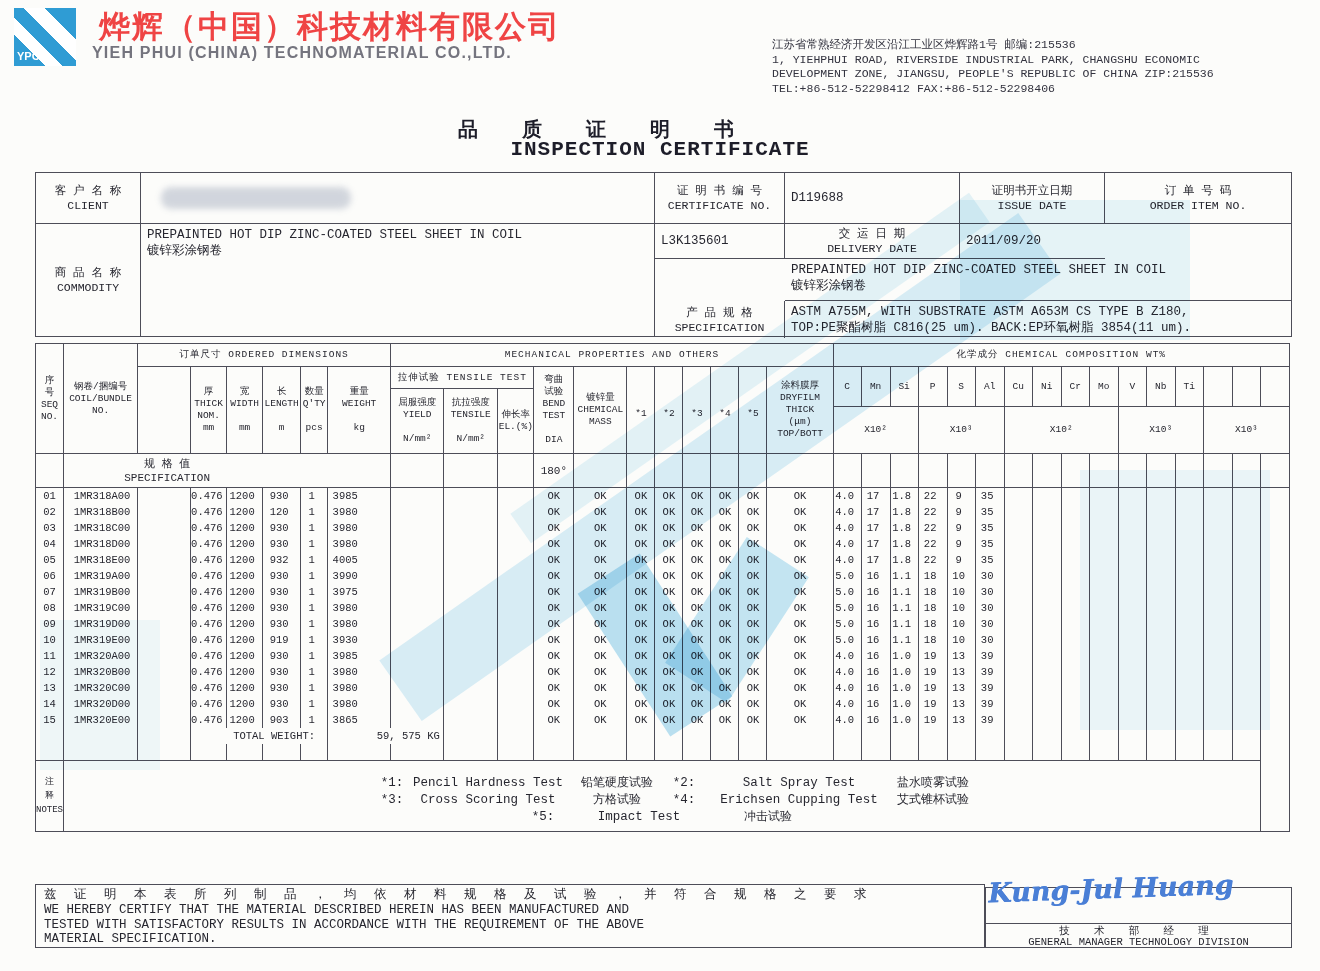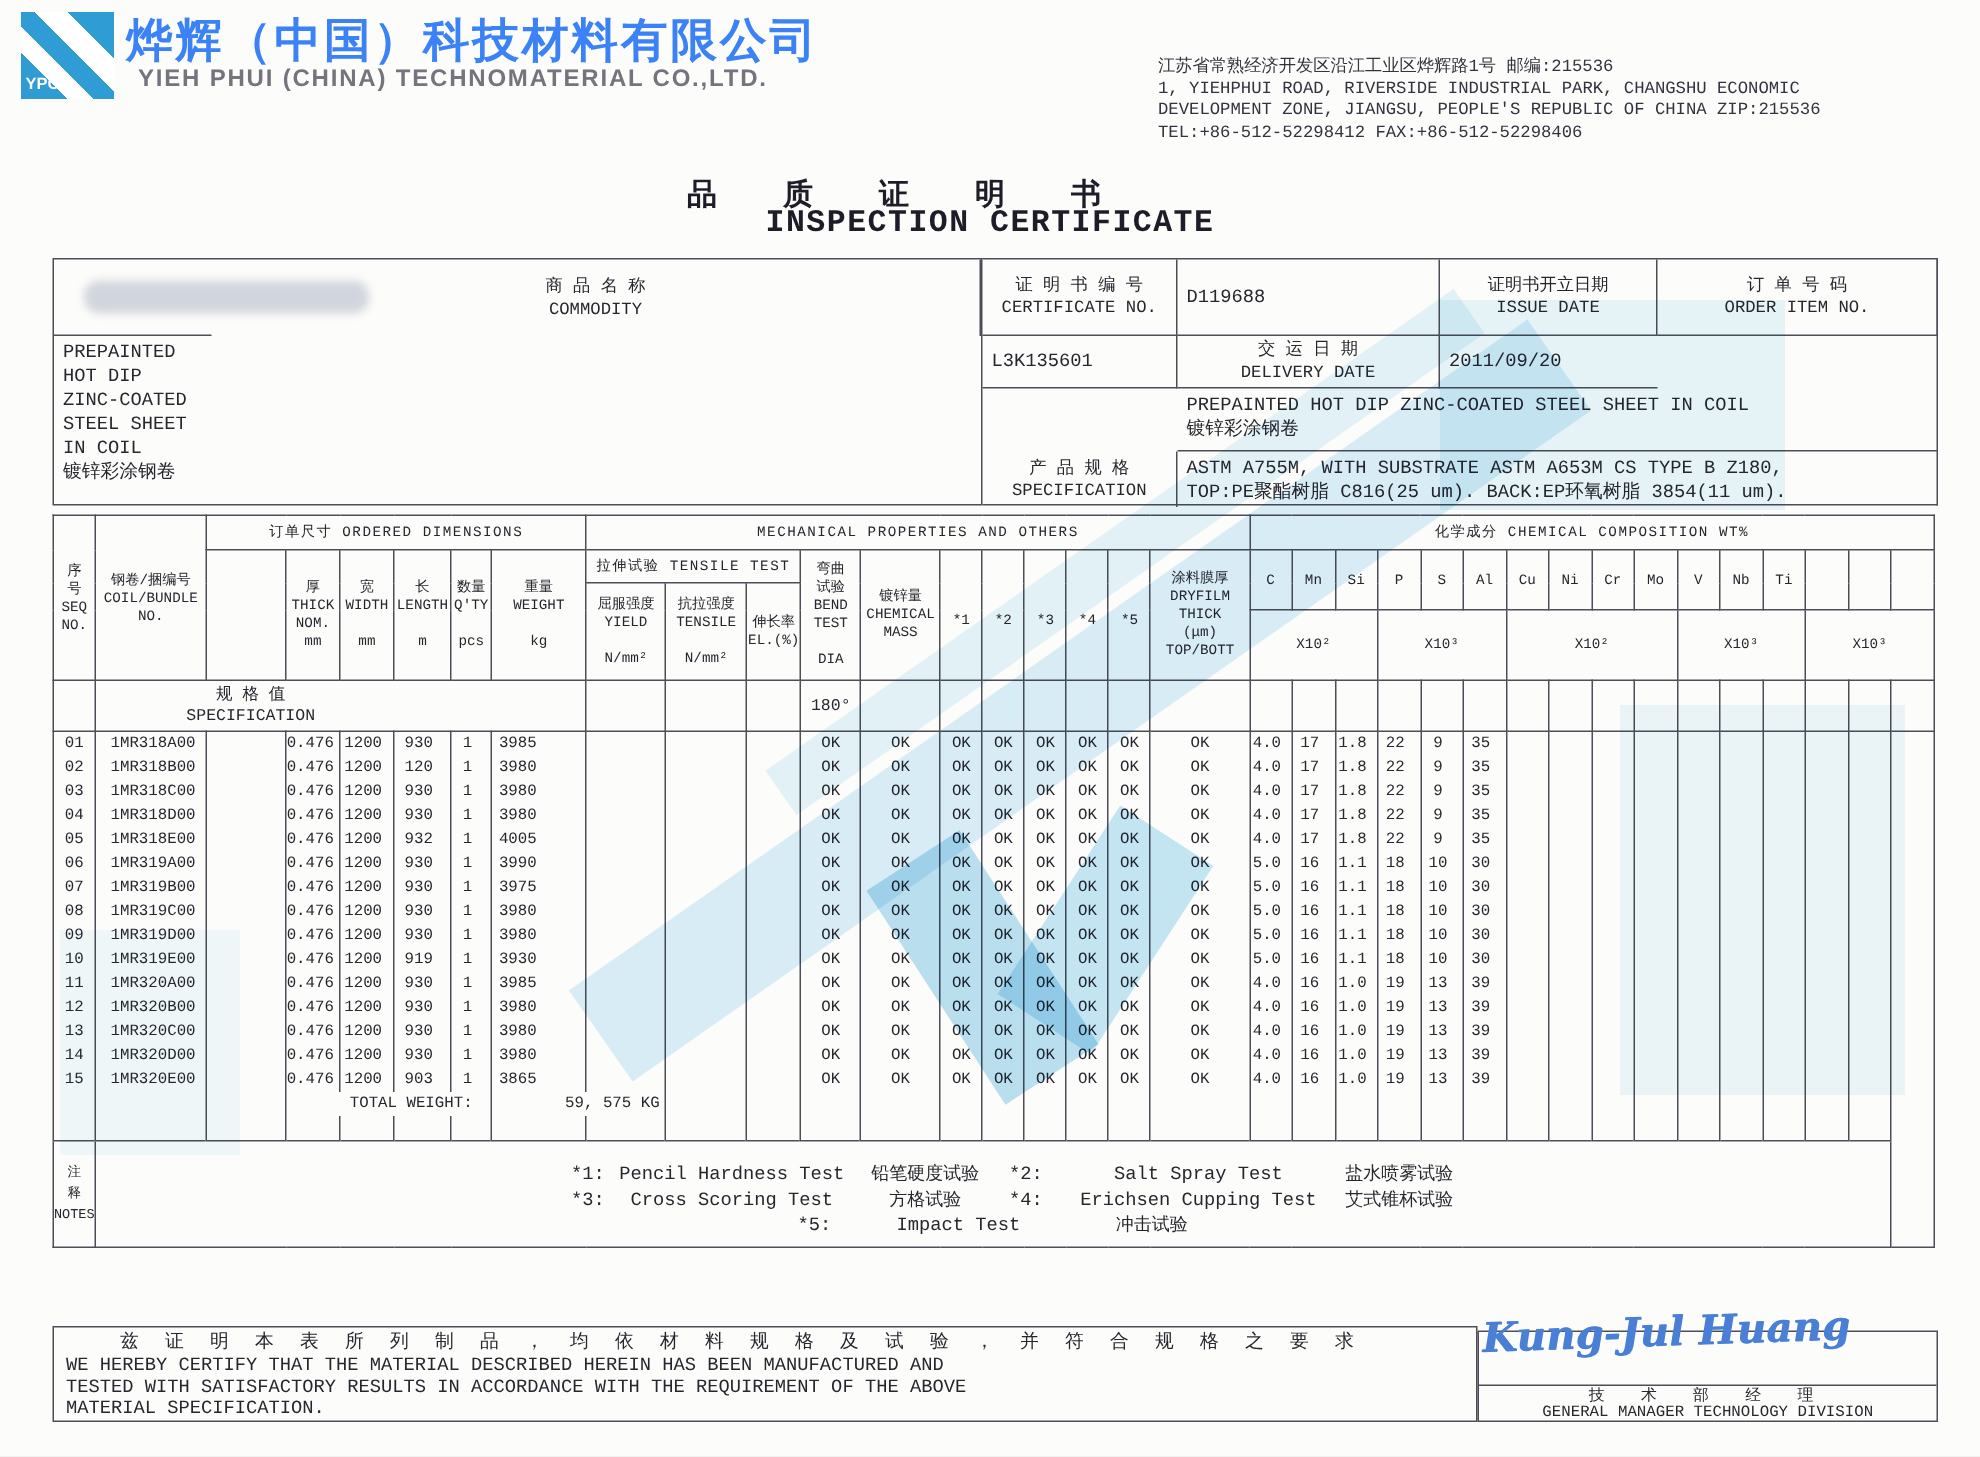--- a/index.html
+++ b/index.html
@@ -22,21 +22,21 @@
   .wm-soft1{left:960px;top:200px;width:230px;height:140px;background:rgba(190,228,244,.35);}
   .wm-soft2{left:1080px;top:470px;width:190px;height:260px;background:rgba(190,228,244,.28);}
   .wm-soft3{left:40px;top:620px;width:120px;height:150px;background:rgba(200,232,245,.25);}
 
   
   .logo{position:absolute;left:14px;top:8px;width:62px;height:58px;background:
     linear-gradient(45deg, rgba(0,0,0,0) 0 26%, #fff 26% 40%, rgba(0,0,0,0) 40% 100%),
     linear-gradient(45deg, rgba(0,0,0,0) 0 56%, #fff 56% 74%, rgba(0,0,0,0) 74% 100%),
     var(--blue);}
   .logo-text{position:absolute;left:3px;bottom:4px;color:#fff;font-size:11px;font-weight:bold;letter-spacing:0;font-family:"Liberation Sans",sans-serif;}
-  .co-cn{position:absolute;left:84px;top:6px;font-family:"Liberation Sans",sans-serif;font-weight:700;font-size:31px;letter-spacing:2px;color:#3b82f6;}
+  .co-cn{position:absolute;left:99px;top:6px;font-family:"Liberation Sans",sans-serif;font-weight:700;font-size:31px;letter-spacing:2px;color:#ef4444;}
   .co-en{position:absolute;left:92px;top:44px;font-family:"Liberation Sans",sans-serif;font-weight:700;font-size:16px;letter-spacing:1.2px;color:#74747e;}
   .addr{position:absolute;left:772px;top:38px;font-size:11.5px;line-height:14.5px;color:#33333f;white-space:pre-line;}
 
   .title-cn{position:absolute;left:0;top:116px;width:1208px;text-align:center;font-size:20px;font-weight:700;letter-spacing:16px;color:#1d1d29;}
   .title-en{position:absolute;left:0;top:138px;width:1320px;text-align:center;font-size:21px;font-weight:700;letter-spacing:1px;color:#1d1d29;}
 
   
   .info-left{position:absolute;left:35px;top:172px;width:620px;height:165px;border:1px solid var(--line);display:grid;grid-template-columns:105px 1fr;grid-template-rows:51px 1fr;}
   .info-right{position:absolute;left:655px;top:172px;width:637px;height:165px;border:1px solid var(--line);border-left:none;display:grid;grid-template-columns:130px 175px 145px 187px;grid-template-rows:51px 35px 42px 37px;}
   .cell{display:flex;flex-direction:column;justify-content:center;padding:2px 6px;white-space:pre-line;}
@@ -77,21 +77,21 @@
   td.note-body{text-align:left;vertical-align:top;padding:9px 0 0 20px;}
   .nline{line-height:17px;font-size:12.5px;white-space:nowrap;}
   .n-c{display:inline-block;width:34px;}
   .n-e1{display:inline-block;width:158px;}
   .n-cn1{display:inline-block;width:100px;font-size:12px;}
   .n-e2{display:inline-block;width:196px;}
   .n-cn2{display:inline-block;font-size:12px;}
 
   
   .certify{position:absolute;left:35px;top:884px;width:950px;height:64px;border:1px solid var(--line);padding:3px 8px;z-index:3;}
-  .certify-cn{font-size:12.5px;letter-spacing:5px;line-height:15px;white-space:nowrap;margin-left:36px;}
+  .certify-cn{font-size:12.5px;letter-spacing:5px;line-height:15px;white-space:nowrap;}
   .certify-en{font-size:12.5px;line-height:14.5px;white-space:pre-line;}
   .signbox{position:absolute;left:985px;top:887px;width:307px;height:61px;border:1px solid var(--line);border-left:1px solid var(--line);z-index:3;}
   .signtitles{position:absolute;left:0;right:0;bottom:0;height:24px;border-top:1px solid var(--line);text-align:center;}
   .sign-cn{font-size:10.5px;letter-spacing:9px;line-height:12px;padding-top:1px;}
   .sign-en{font-size:10.5px;line-height:11px;}
   .signature{position:absolute;left:2px;top:-16px;width:300px;color:var(--sig);font-family:"DejaVu Serif","Liberation Serif",serif;font-style:italic;font-weight:700;font-size:27px;transform:rotate(-2deg);white-space:nowrap;z-index:4;text-shadow:0.4px 0.3px 0 currentcolor;}
 </style>
 </head>
 <body>
 
@@ -112,20 +112,22 @@
   <div class="co-en">YIEH PHUI (CHINA) TECHNOMATERIAL CO.,LTD.</div>
   <div class="addr">江苏省常熟经济开发区沿江工业区烨辉路1号 邮编:215536
 1, YIEHPHUI ROAD, RIVERSIDE INDUSTRIAL PARK, CHANGSHU ECONOMIC
 DEVELOPMENT ZONE, JIANGSU, PEOPLE'S REPUBLIC OF CHINA ZIP:215536
 TEL:+86-512-52298412  FAX:+86-512-52298406</div>
 
   <div class="title-cn">品 质 证 明 书</div>
   <div class="title-en">INSPECTION CERTIFICATE</div>
 
   <div class="info-left">
+    <div class="cell lbl bd-r bd-b">客 户 名 称
+CLIENT</div>
     <div class="cell val bd-b"><div class="redacted-blob"></div></div>
     <div class="cell lbl bd-r">商 品 名 称
 COMMODITY</div>
     <div class="cell val val-top">PREPAINTED HOT DIP ZINC-COATED STEEL SHEET IN COIL
 镀锌彩涂钢卷</div>
   </div>
 
   <div class="info-right">
     <div class="cell lbl bd-r bd-b">证 明 书 编 号
 CERTIFICATE NO.</div>

